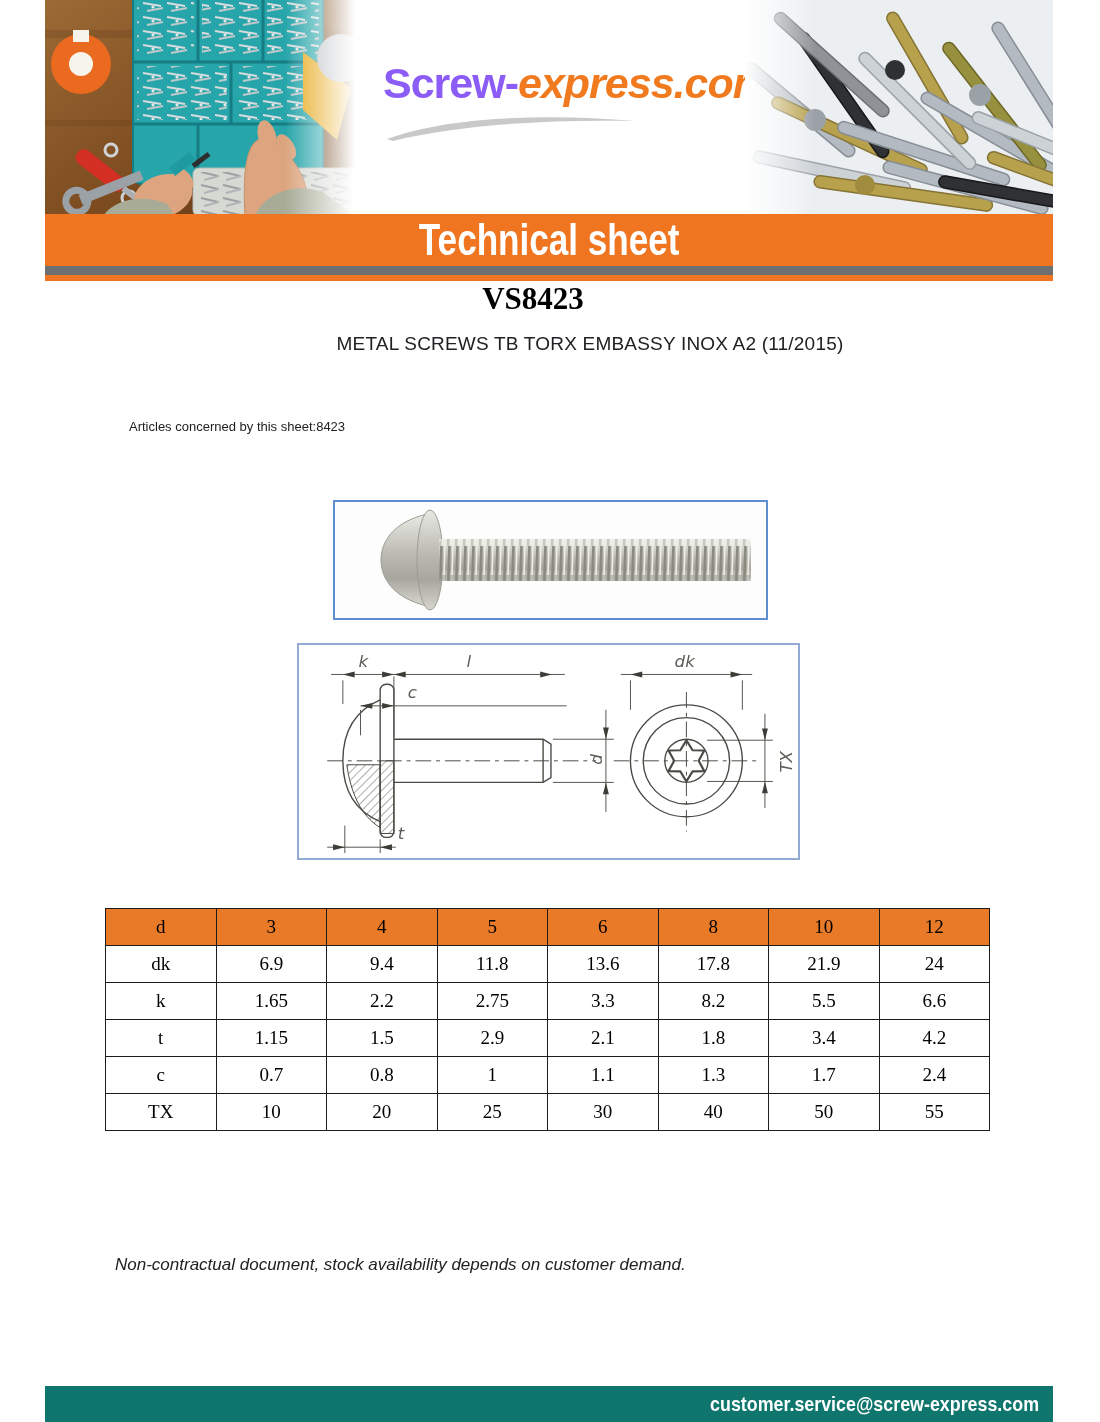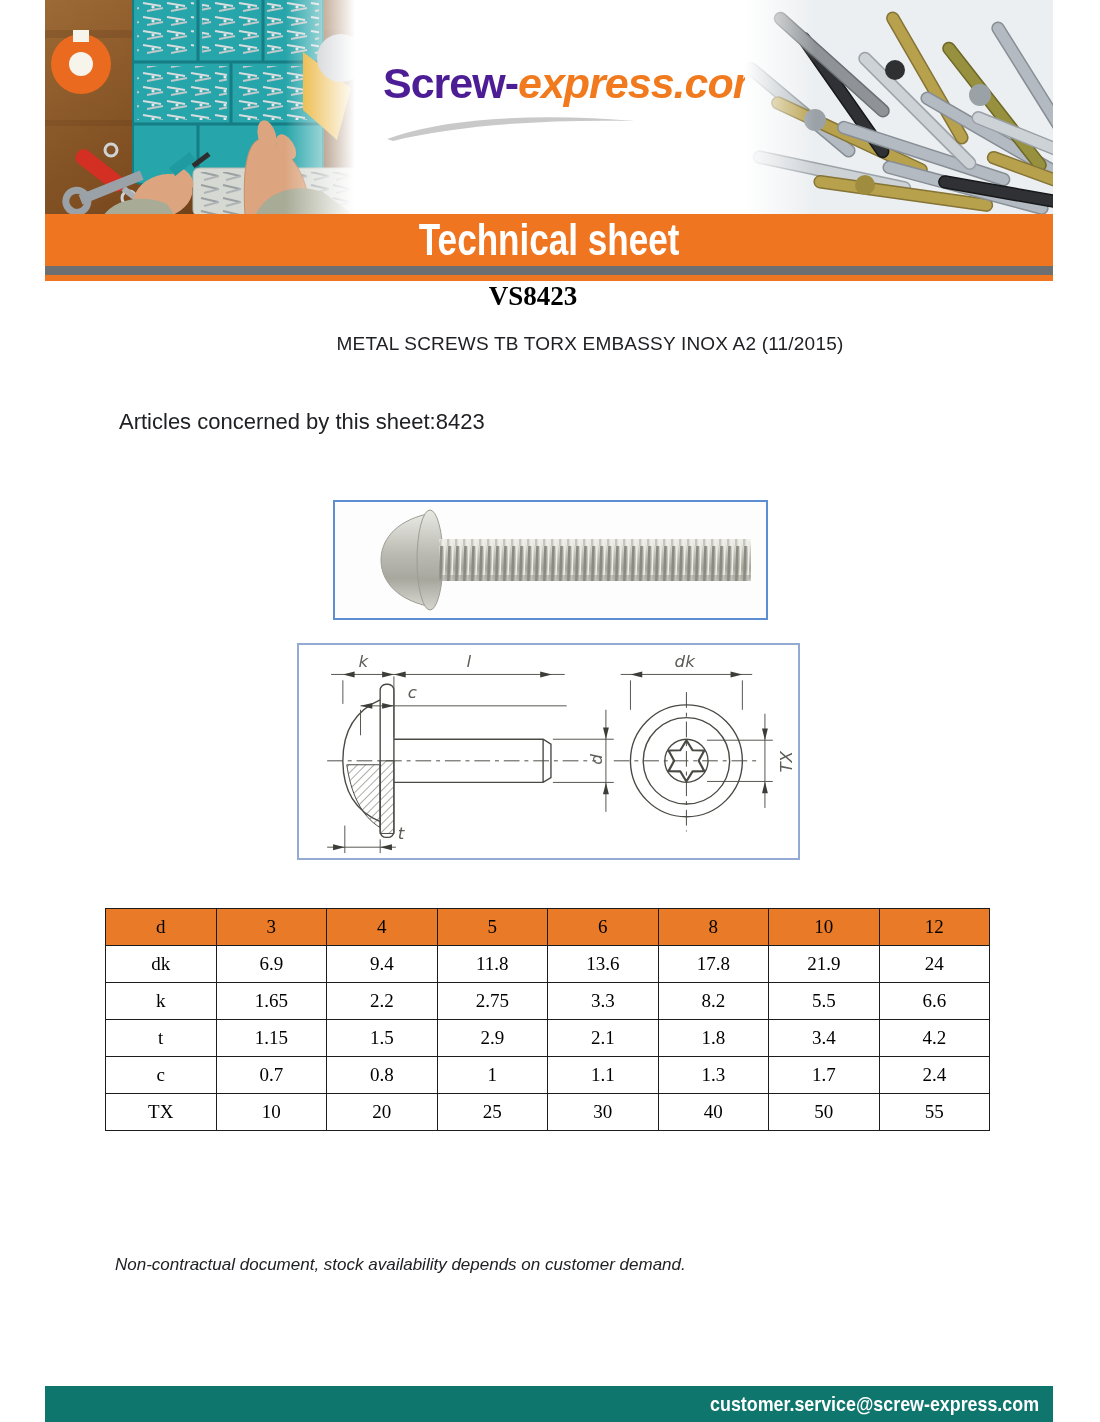--- a/index.html
+++ b/index.html
@@ -12,36 +12,36 @@
   .photo-left{left:45px;width:310px;}
   .photo-right{left:745px;width:308px;}
   .fade-r{position:absolute;top:0;right:0;width:70px;height:216px;
           background:linear-gradient(to right,rgba(255,255,255,0),#ffffff);}
   .fade-l{position:absolute;top:0;left:0;width:70px;height:216px;
           background:linear-gradient(to left,rgba(255,255,255,0),#ffffff);}
 
   
   .logo-wrap{position:absolute;left:355px;top:62px;width:390px;text-align:left;}
   .logo-text{font-size:43px;font-weight:bold;letter-spacing:-1px;line-height:1;white-space:nowrap;padding-left:28px;}
-  .logo-dark{color:#4c1d95;}
+  .logo-dark{color:#8b5cf6;}
   .logo-orange{color:#f07a1d;font-style:italic;}
   .swoosh{margin:10px 0 0 30px;display:block;}
 
   
   .banner{position:absolute;left:45px;top:214px;width:1008px;height:67px;background:#ef7520;
           text-align:center;line-height:52px;}
   .banner-text{display:inline-block;transform:scaleX(0.78);transform-origin:center;
                color:#ffffff;font-size:45px;font-weight:bold;letter-spacing:0px;}
   .banner-strip{position:absolute;left:45px;top:266px;width:1008px;height:9px;background:#6e6f71;}
 
   .doc-code{position:absolute;left:0;top:281px;width:1066px;margin:0;text-align:center;
-            font-family:"Liberation Serif",serif;font-size:27px;font-weight:bold;color:#000;}
+            font-family:"Liberation Serif",serif;font-size:31px;font-weight:bold;color:#000;}
   .doc-title{position:absolute;left:0;top:333px;width:1100px;margin:0;text-align:center;
              font-size:19px;font-weight:normal;color:#202124;letter-spacing:0.2px;padding-left:40px;}
-  .articles{position:absolute;left:115px;top:405px;margin:4px;font-size:22px;color:#202124;}
+  .articles{position:absolute;left:115px;top:405px;margin:14px;font-size:13px;color:#202124;}
 
   
   .photo-box{position:absolute;left:333px;top:500px;width:435px;height:120px;
              border:2px solid #5d8ed2;box-sizing:border-box;background:#fdfdfd;}
   .photo-box svg{display:block;width:100%;height:100%;}
 
   
   .drawing-box{position:absolute;left:297px;top:643px;width:503px;height:217px;
                border:2px solid #93abd3;box-sizing:border-box;background:#ffffff;}
   .drawing-box svg{display:block;width:100%;height:100%;}

